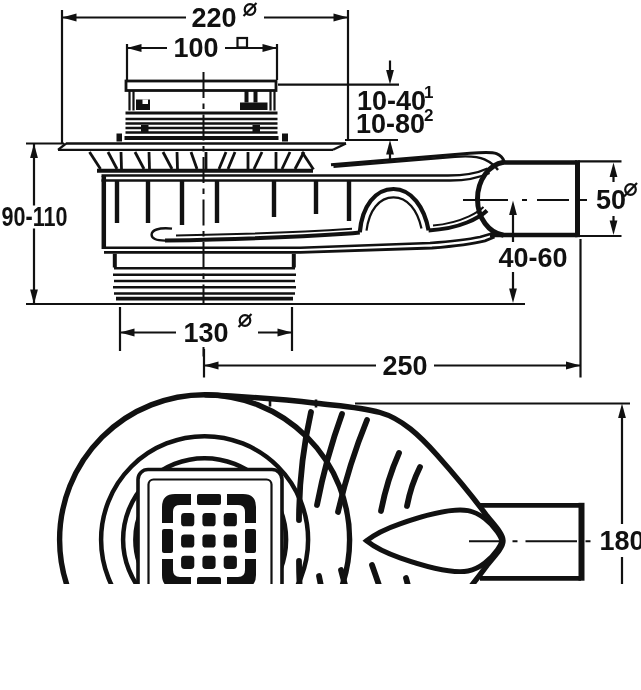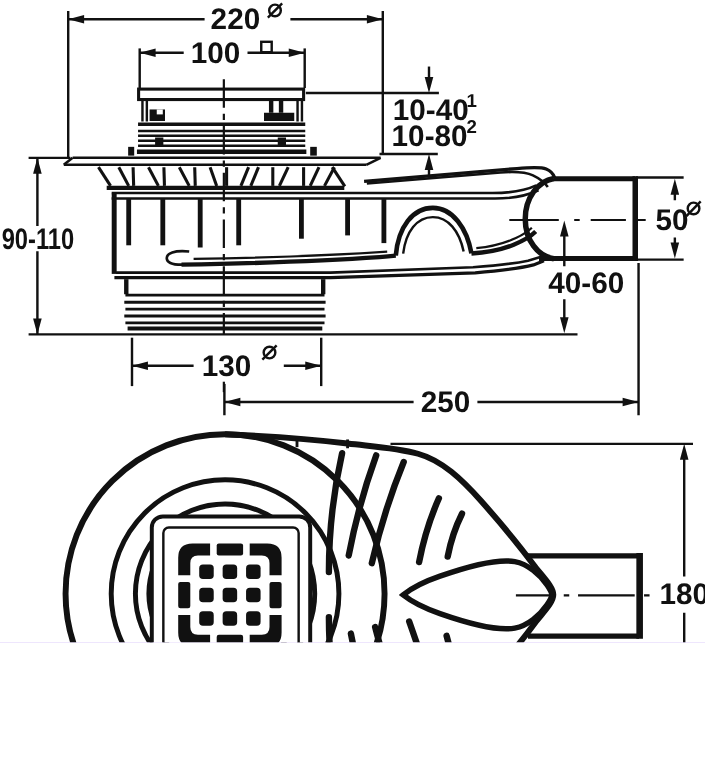--- a/index.html
+++ b/index.html
@@ -1,16 +1,16 @@
 <!DOCTYPE html>
 <html><head>
 <meta charset="utf-8">
 <style>
   html,body{margin:0;padding:0;background:#ffffff;}
-  .stage{width:641px;height:584px;position:relative;background:#8b5cf6;overflow:hidden;}
+  .stage{width:641px;height:584px;position:relative;background:#15803d;overflow:hidden;}
   svg{display:block;}
   text{font-family:"Liberation Sans","DejaVu Sans",sans-serif;font-weight:bold;fill:#111111;}
   .dim-label{font-size:27px;}
   .dim-sup{font-size:17px;}
 </style>
 </head>
 <body>
 
 <div class="stage">
 <svg width="641" height="690" viewBox="0 0 641 690">

